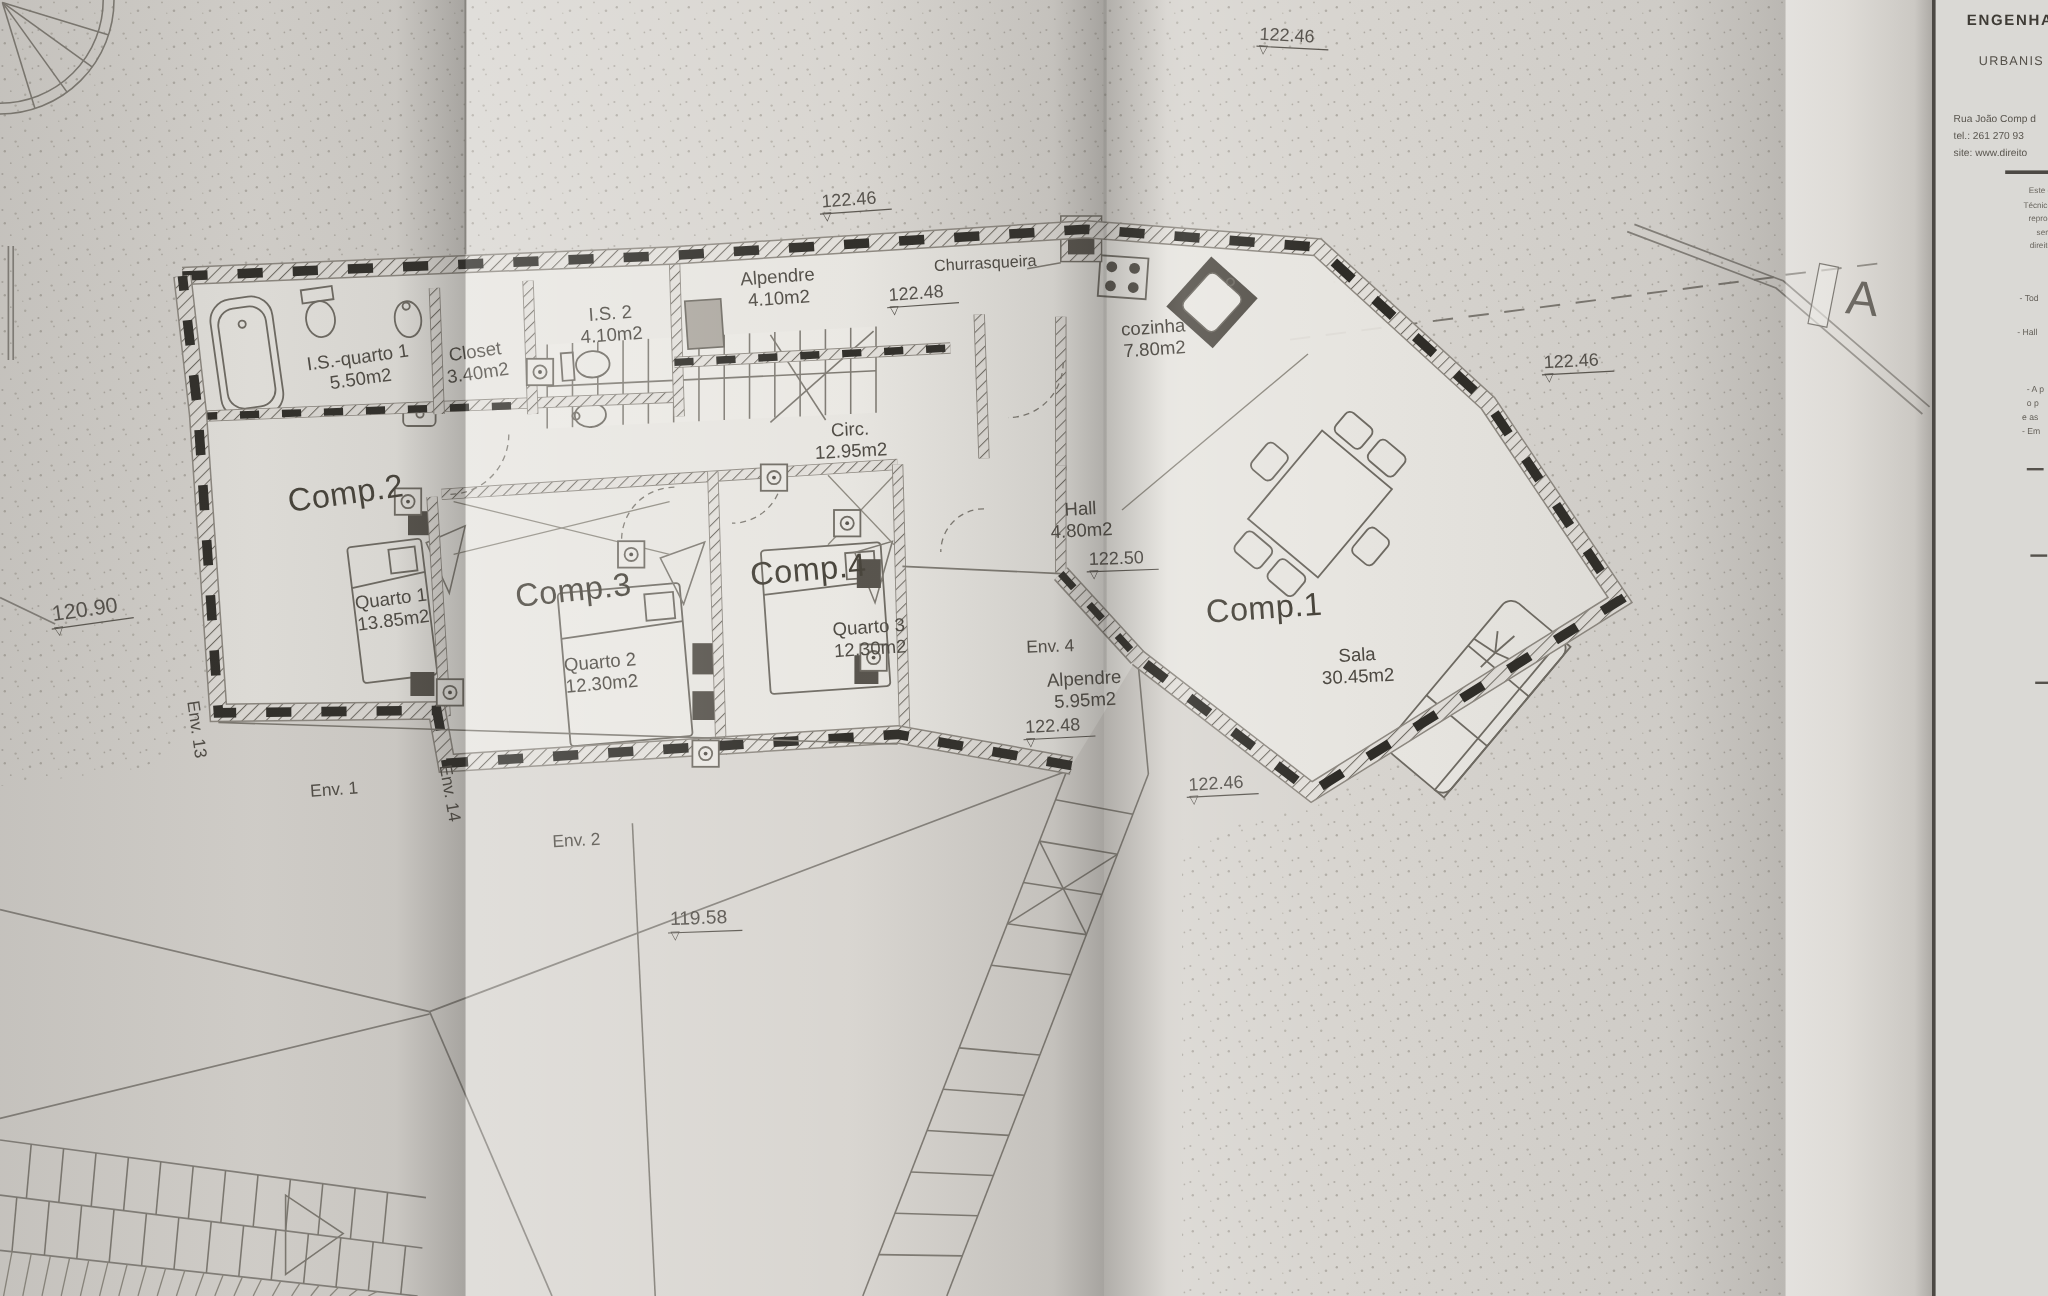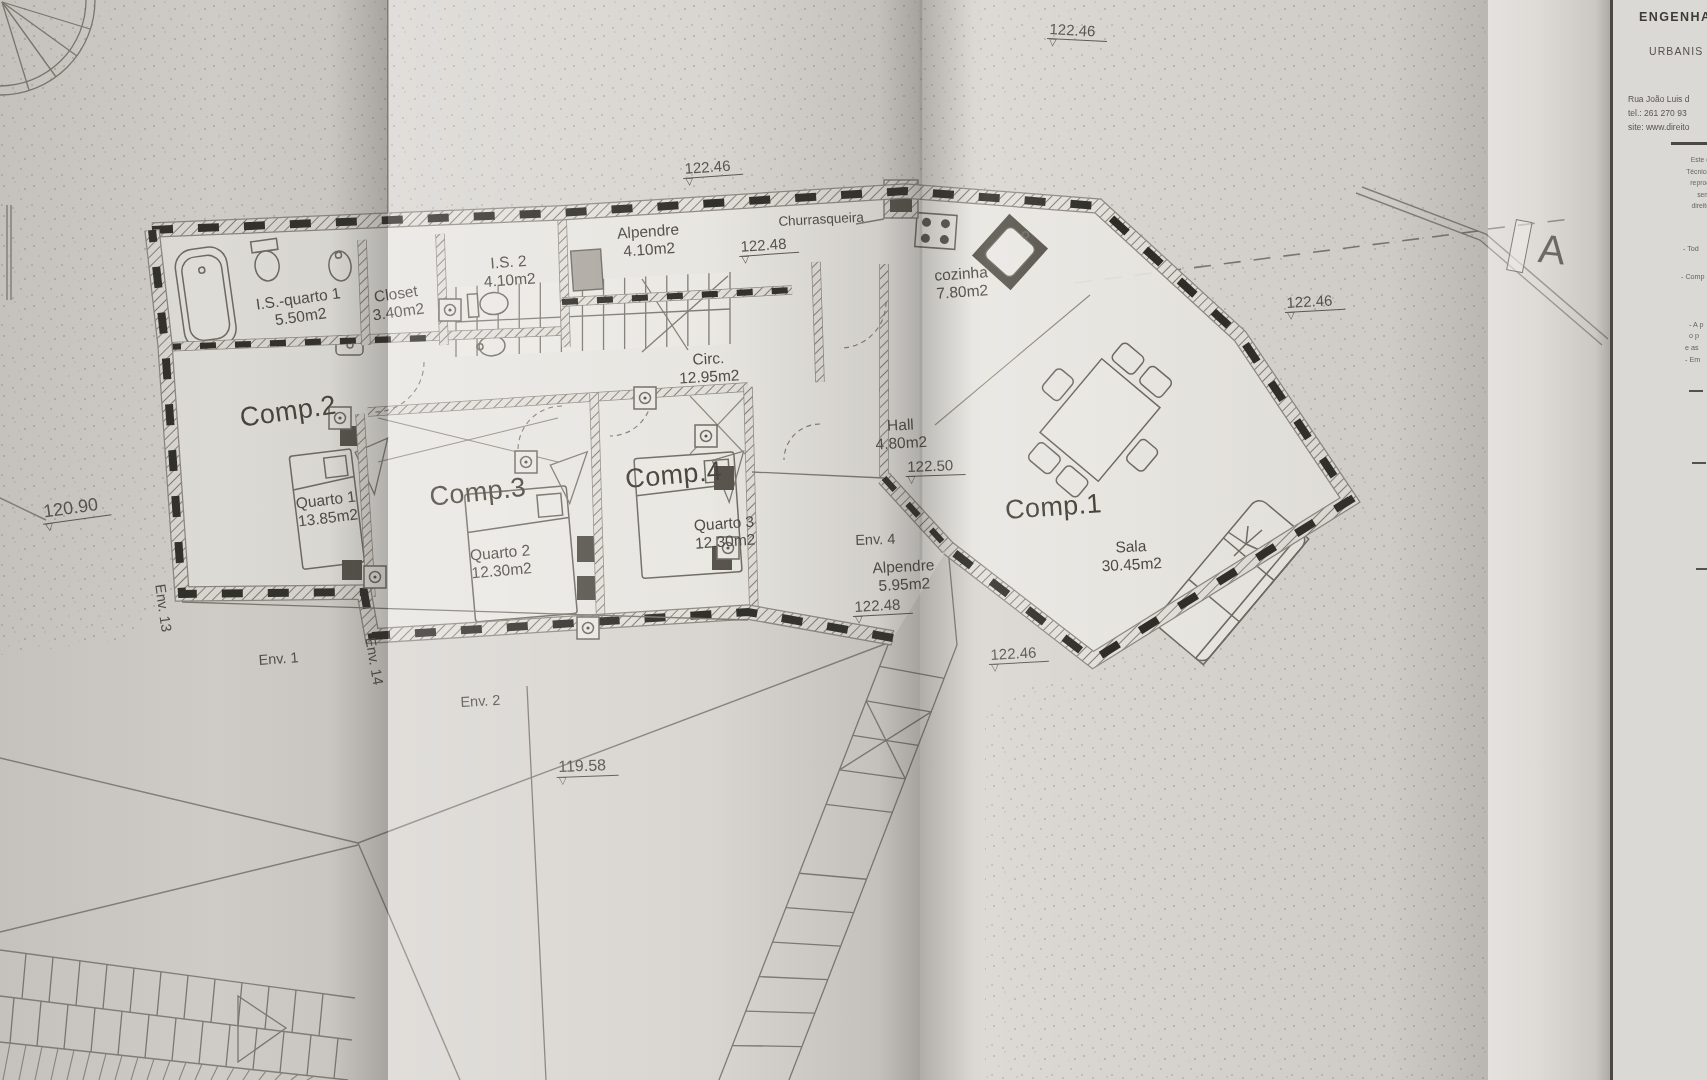--- a/index.html
+++ b/index.html
@@ -523,34 +523,34 @@
 <div class="ov" id="ov1"></div>
 <div class="ov" id="ov2"></div>
 <div class="ov" id="ov3"></div>
 <div class="ov" id="ov4"></div>
 <div class="ov" id="ov5"></div>
 
 <div class="tb">
   <div class="co1">ENGENHA</div>
   <div class="co2">URBANIS</div>
   <div class="addr">
-    <span>Rua João Luis d</span><br>
+    <span>Rua João Comp d</span><br>
     <span>tel.: 261 270 93</span><br>
     <span>site: www.direito</span>
   </div>
   <div class="div"></div>
   <div class="notes">
     <span>Este d</span><br>
     <span>Técnico</span><br>
     <span>reprod</span><br>
     <span>sem</span><br>
     <span>direito</span>
   </div>
   <div class="bullet" style="left:70px;top:244px">- Tod</div>
-  <div class="bullet" style="left:68px;top:272px">- Comp</div>
+  <div class="bullet" style="left:68px;top:272px">- Hall</div>
   <div class="bullet" style="left:76px;top:320px">- A p</div>
   <div class="bullet" style="left:76px;top:331px">o p</div>
   <div class="bullet" style="left:72px;top:355px">- Em</div>
   <div class="bullet" style="left:72px;top:343px">e as</div>
   <div class="tick" style="left:76px;top:390px"></div>
   <div class="tick" style="left:79px;top:462px"></div>
   <div class="tick" style="left:83px;top:568px"></div>
 </div>
 
 </div>

